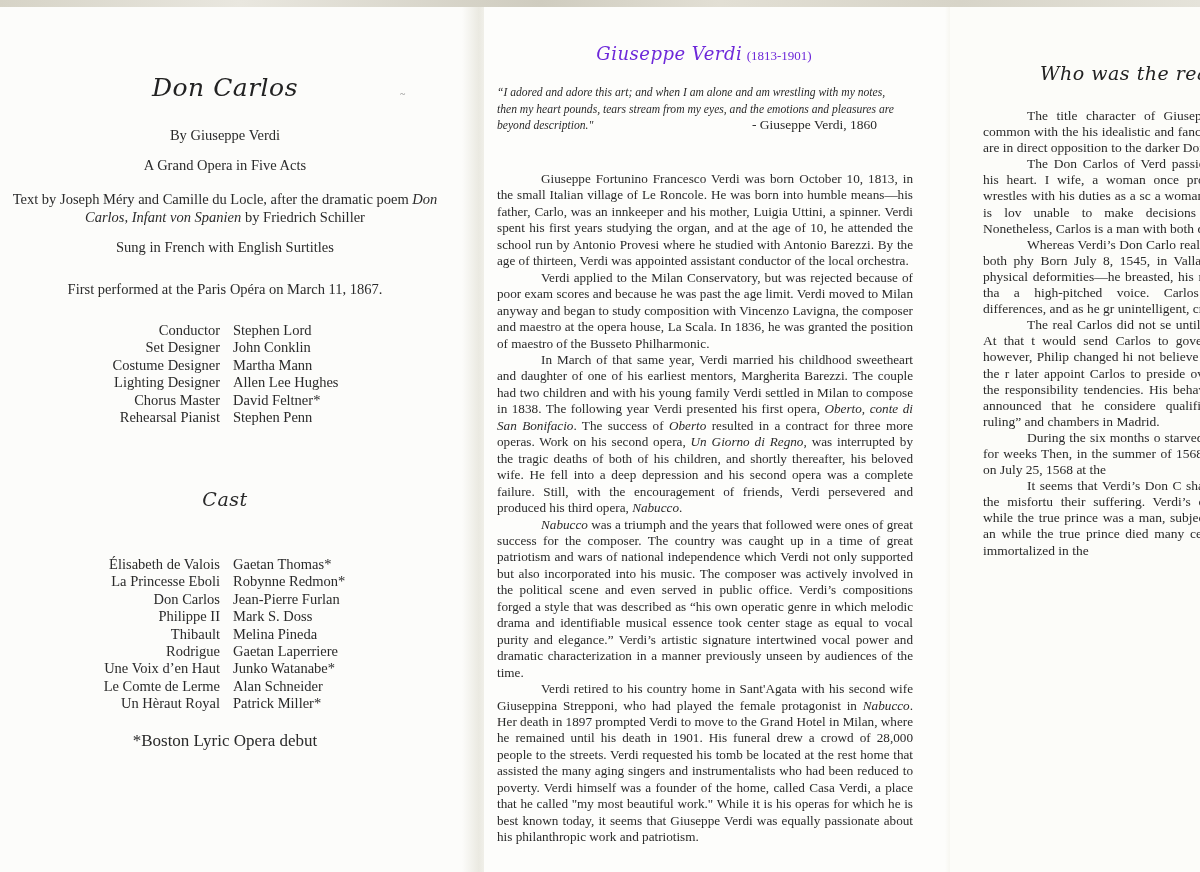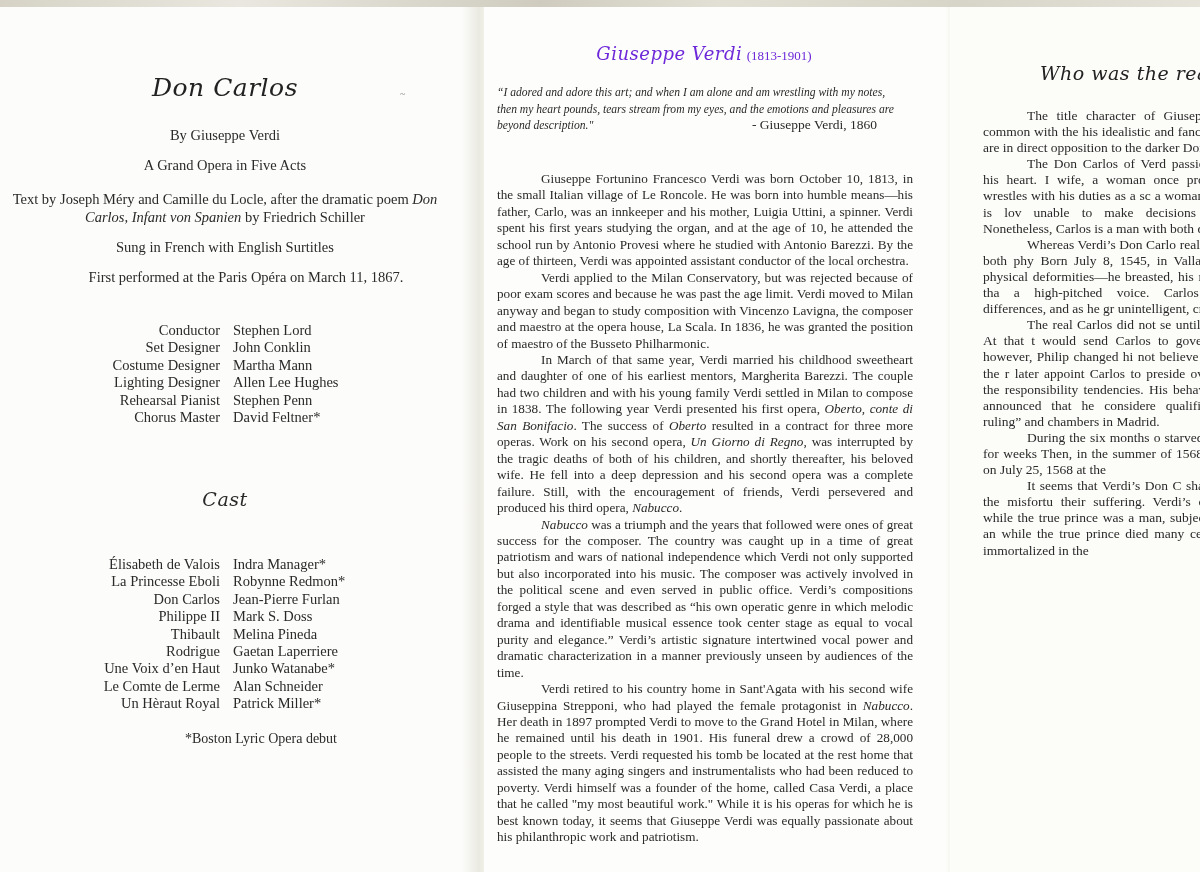--- a/index.html
+++ b/index.html
@@ -24,28 +24,28 @@
 
     .script { font-family: "DejaVu Serif", serif; font-style: italic; font-weight: normal; letter-spacing: 0.5px; }
 
     
     .title { position: absolute; top: 73px; left: 0; width: 450px; text-align: center; font-size: 25px; color: #222; }
     .centered { position: absolute; left: 0; width: 450px; text-align: center; font-size: 14.5px; line-height: 18px; }
     .by { top: 126px; }
     .grand { top: 156px; }
     .textby { top: 190px; }
     .sung { top: 238px; }
-    .first { top: 268px; padding-left: 21px; }
+    .first { top: 280px; }
     .credits { position: absolute; top: 322px; left: 60px; width: 400px; font-size: 14.5px; line-height: 17.4px; }
     .row { display: flex; }
     .row .role { width: 160px; text-align: right; padding-right: 13px; }
     .row .name { flex: 1; }
     .cast-title { position: absolute; top: 488px; left: 0; width: 450px; text-align: center; font-size: 19px; }
     .cast { position: absolute; top: 556px; left: 60px; width: 400px; font-size: 14.5px; line-height: 17.4px; }
-    .debut { position: absolute; top: 731px; left: 0; width: 450px; text-align: center; font-size: 14px; margin-left: 36px; }
+    .debut { position: absolute; top: 731px; left: 0; width: 450px; text-align: center; font-size: 17px; }
     .pencil { position: absolute; top: 88px; left: 400px; font-size: 10px; color: #888; }
 
     
     .mid-title { position: absolute; top: 36px; left: 0; width: 440px; text-align: center; font-size: 18px; color: #6d28d9; }
     .mid-title .years { font-family: "Liberation Serif", serif; font-style: normal; font-size: 13px; letter-spacing: 0; }
     .quote { position: absolute; top: 78px; left: 13px; width: 410px; font-size: 11.6px; line-height: 16.5px; font-style: italic; }
     .quote-attr { position: absolute; top: 110px; left: 268px; font-size: 13.5px; font-style: normal; }
     .body { position: absolute; left: 13px; width: 416px; font-size: 13.2px; line-height: 16.45px; text-align: justify; }
     .body p { margin: 0; text-indent: 44px; }
     .mid .body { top: 164px; }
@@ -80,34 +80,34 @@
       </div>
       <div class="row">
         <span class="role">Costume Designer</span>
         <span class="name">Martha Mann</span>
       </div>
       <div class="row">
         <span class="role">Lighting Designer</span>
         <span class="name">Allen Lee Hughes</span>
       </div>
       <div class="row">
+        <span class="role">Chorus Master</span>
+        <span class="name">David Feltner*</span>
+      </div>
+      <div class="row">
         <span class="role">Rehearsal Pianist</span>
         <span class="name">Stephen Penn</span>
-      </div>
-      <div class="row">
-        <span class="role">Chorus Master</span>
-        <span class="name">David Feltner*</span>
       </div>
     </div>
 
   <div class="cast-title script">Cast</div>
   <div class="cast" id="cast">
       <div class="row">
         <span class="role">Élisabeth de Valois</span>
-        <span class="name">Indra Manager*</span>
+        <span class="name">Gaetan Thomas*</span>
       </div>
       <div class="row">
         <span class="role">La Princesse Eboli</span>
         <span class="name">Robynne Redmon*</span>
       </div>
       <div class="row">
         <span class="role">Don Carlos</span>
         <span class="name">Jean-Pierre Furlan</span>
       </div>
       <div class="row">

